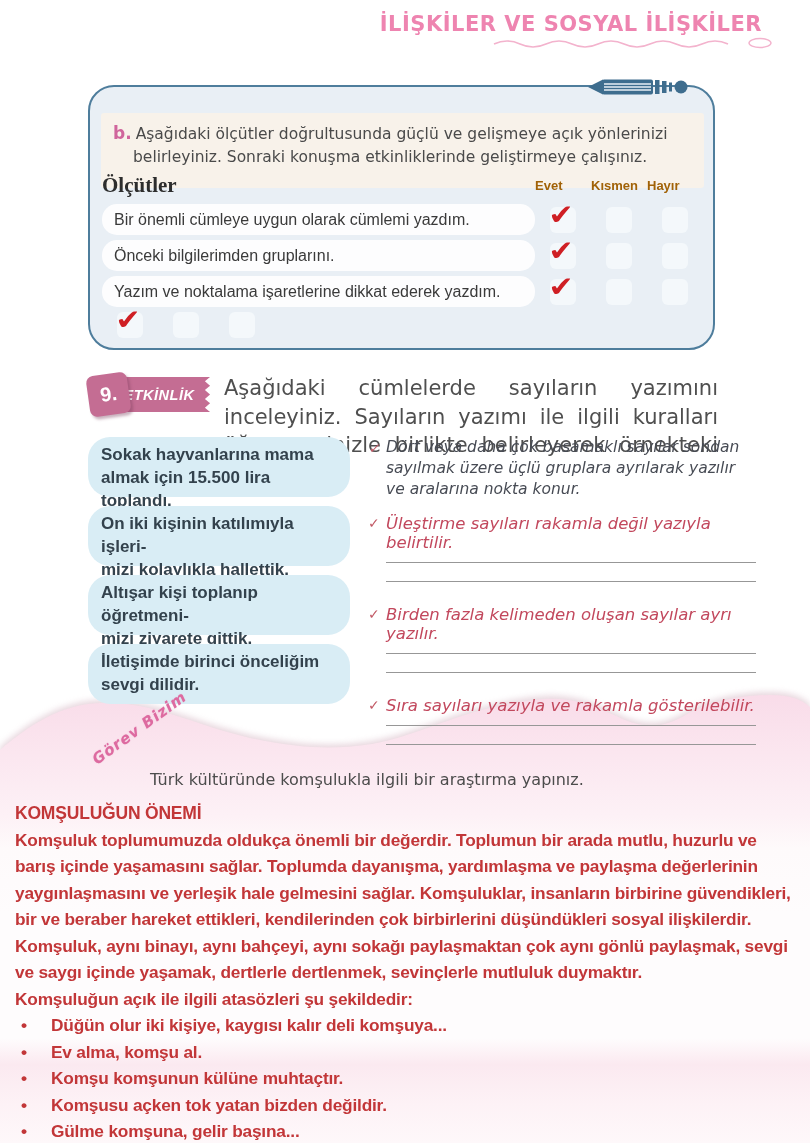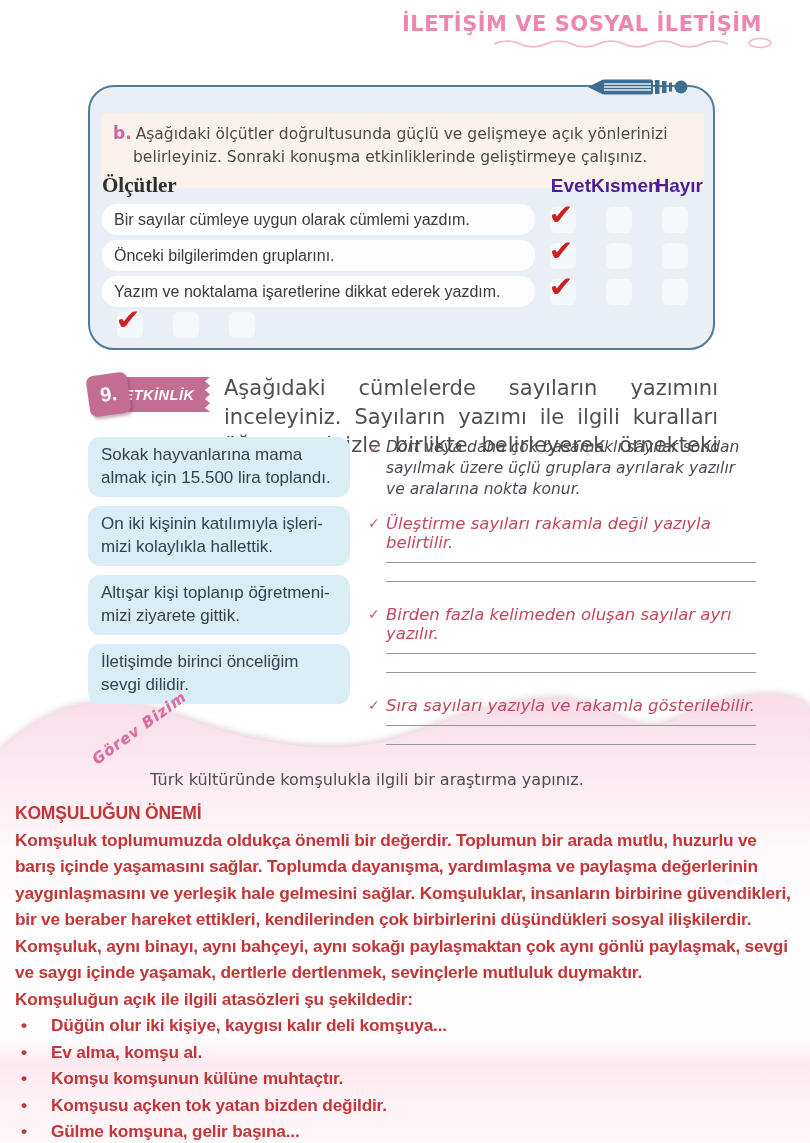--- a/index.html
+++ b/index.html
@@ -19,21 +19,21 @@
   .pencil{position:absolute;top:-12px;left:498px;}
   .intro-strip{position:absolute;left:11px;right:9px;top:26px;background:#f8f2ea;
     border-radius:3px;padding:8px 10px 20px 12px;font-size:15.5px;line-height:1.45;
     color:#4a4a4a;font-family:"DejaVu Sans",sans-serif;}
   .intro-text{display:block;text-indent:-20px;padding-left:20px;}
   .b-label{color:#d0659c;font-weight:bold;font-size:17px;margin-right:4px;}
 
   .table-area{position:absolute;left:12px;right:10px;top:86px;bottom:8px;}
   .t-head{display:flex;align-items:center;margin-bottom:6px;}
   .t-title{flex:1;font-size:21px;font-weight:bold;color:#2d2d2d;font-family:Liberation Serif, serif;}
-  .t-col{width:56px;text-align:right;font-size:19px;font-weight:bold;color:#4c1d95;}
+  .t-col{width:56px;text-align:left;font-size:13px;font-weight:bold;color:#a16207;}
   .c-row{display:flex;align-items:center;margin-bottom:5px;}
   .pill{flex:1;background:#fdfdfe;border-radius:15px;padding:5px 12px;font-size:16px;
     color:#3a3a3a;min-height:21px;display:flex;align-items:center;
     font-family:"Liberation Sans",sans-serif;}
   .cellwrap{width:56px;display:flex;justify-content:center;}
   .cbox{width:26px;height:26px;background:#f4f8fb;border-radius:6px;position:relative;}
   .chk{display:none;position:absolute;left:0px;top:-8px;font-size:27px;color:#cf1f24;
     transform:scaleX(1.15) rotate(-4deg);}
   .cbox.checked .chk{display:block;}
 
@@ -44,23 +44,23 @@
     font-style:italic;font-size:14.5px;letter-spacing:.5px;
     clip-path:polygon(0 0,100% 0,95% 12%,100% 25%,95% 37%,100% 50%,95% 63%,100% 75%,95% 88%,100% 100%,0 100%);
     box-shadow:0 3px 3px rgba(120,60,90,.35);}
   .badge-num{position:absolute;left:0;top:2px;width:41px;height:41px;background:#c46d93;
     border-radius:7px;transform:rotate(-8deg);display:flex;align-items:center;justify-content:center;
     color:#fff;font-weight:bold;font-size:20px;box-shadow:2px 3px 3px rgba(120,60,90,.4);}
   .activity-instruction{position:absolute;left:224px;top:374px;width:494px;font-size:21px;
     color:#4f4f4f;line-height:1.36;text-align:justify;font-family:"DejaVu Sans",sans-serif;}
 
   .items-left{position:absolute;left:88px;top:437px;width:262px;display:flex;flex-direction:column;gap:9px;}
-  .sentence-card{background:#d9edf5;border-radius:12px;padding:7px 13px;font-size:17px;
+  .sentence-card{background:#d9edf5;border-radius:22px;padding:7px 13px;font-size:17px;
     line-height:1.35;color:#33424d;white-space:pre-line;height:46px;
-    font-family:"Liberation Sans",sans-serif;}
+    font-family:"Liberation Sans",sans-serif;font-weight:bold;}
   .items-right{position:absolute;left:372px;top:437px;width:384px;}
   .answer{position:relative;padding-left:14px;}
   .small-check{position:absolute;left:-4px;top:1px;font-size:14px;color:#c25a66;}
   .answer.example{font-style:italic;color:#474b54;font-size:15.5px;line-height:21px;margin-bottom:14px;}
   .answer.handwritten{margin-bottom:23px;}
   .answer.handwritten .answer-text{display:block;font-style:italic;color:#c2485d;font-size:16.5px;
     padding-bottom:10px;border-bottom:1.5px solid #979797;font-family:"DejaVu Sans",sans-serif;}
   .answer.example .answer-text{display:block;font-family:"DejaVu Sans",sans-serif;}
   .blank-line{display:none;}
   .answer.handwritten .blank-line{display:block;height:18px;border-bottom:1.5px solid #979797;}
@@ -94,21 +94,21 @@
       <linearGradient id="wg" x1="0" y1="0" x2="0" y2="1">
         <stop offset="0" stop-color="#f9dce9"></stop>
         <stop offset="1" stop-color="#fdf1f6"></stop>
       </linearGradient>
     </defs>
     <path d="M0,62 C40,28 72,13 115,15 C162,17 200,40 260,52 C302,60 332,62 372,56 C424,47 470,16 545,11 C580,9 602,22 625,32 C645,40 662,40 682,29 C702,17 732,7 770,7 C790,7 801,11 810,19 L810,128 L0,128 Z" fill="url(#wg)"></path>
   </svg>
   <div class="wave-lower"></div>
 </div>
 
-<div class="page-header">İLETİŞİM VE SOSYAL İLETİŞİM</div>
+<div class="page-header">İLİŞKİLER VE SOSYAL İLİŞKİLER</div>
 <svg class="header-underline" width="300" height="16">
   <path d="M2,8 q13,-6 26,0 t26,0 t26,0 t26,0 t26,0 t26,0 t26,0 t26,0 t26,0" stroke="#f3b3cd" stroke-width="1.6" fill="none"></path>
   <ellipse cx="268" cy="7" rx="11" ry="4.5" stroke="#f3b3cd" stroke-width="1.4" fill="none"></ellipse>
 </svg>
 
 <div class="criteria-box">
   <svg class="pencil" width="100" height="24" viewBox="0 0 100 24">
     <polygon points="0,12 15,4.5 15,19.5" fill="#3e6d8e"></polygon>
     <rect x="14" y="4.5" width="51" height="15" rx="2" fill="#3e6d8e"></rect>
     <line x1="16" y1="9" x2="63" y2="9" stroke="#e9eff5" stroke-width="1.6"></line>
@@ -127,21 +127,21 @@
   <div class="table-area">
     <div class="t-head">
       <div class="t-title">Ölçütler</div>
       <div class="t-col">Evet</div>
       <div class="t-col">Kısmen</div>
       <div class="t-col">Hayır</div>
     </div>
     <div>
 
         <div class="c-row">
-          <div class="pill">Bir sayılar cümleye uygun olarak cümlemi yazdım.</div>
+          <div class="pill">Bir önemli cümleye uygun olarak cümlemi yazdım.</div>
           <div class="cellwrap">
             <div class="cbox checked">
               <span class="chk">✔</span>
             </div>
           </div>
           <div class="cellwrap">
             <div class="cbox"></div>
           </div>
           <div class="cellwrap">
             <div class="cbox"></div>

